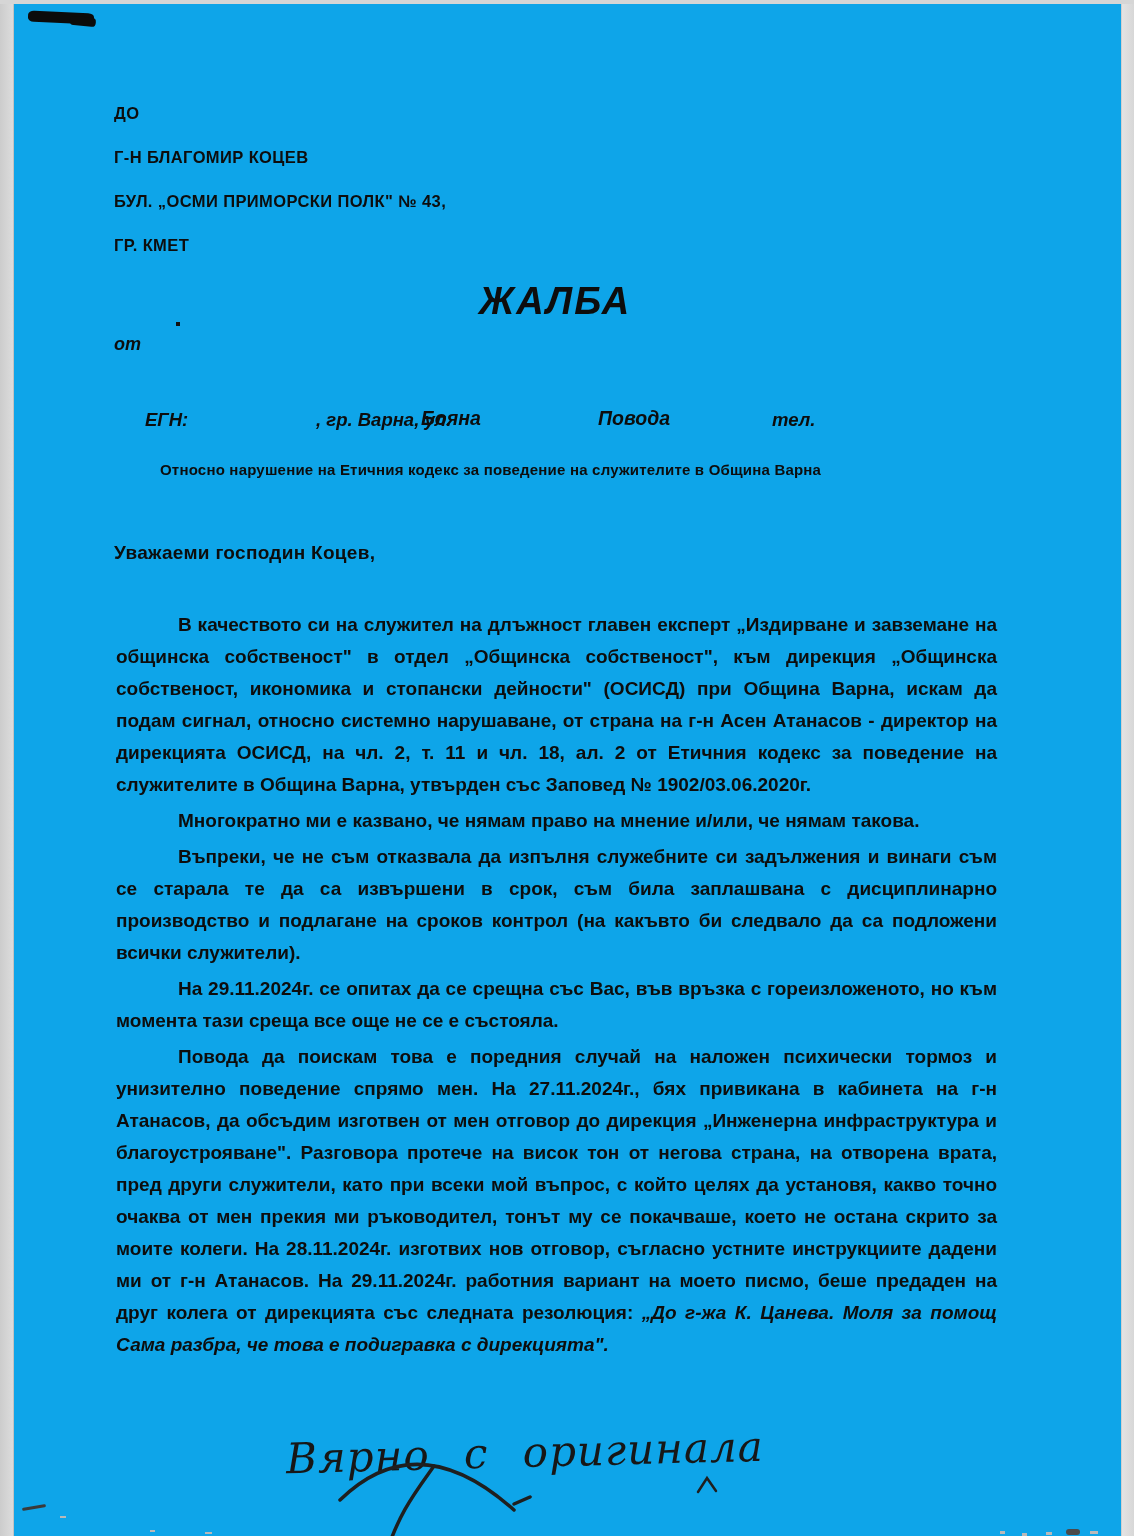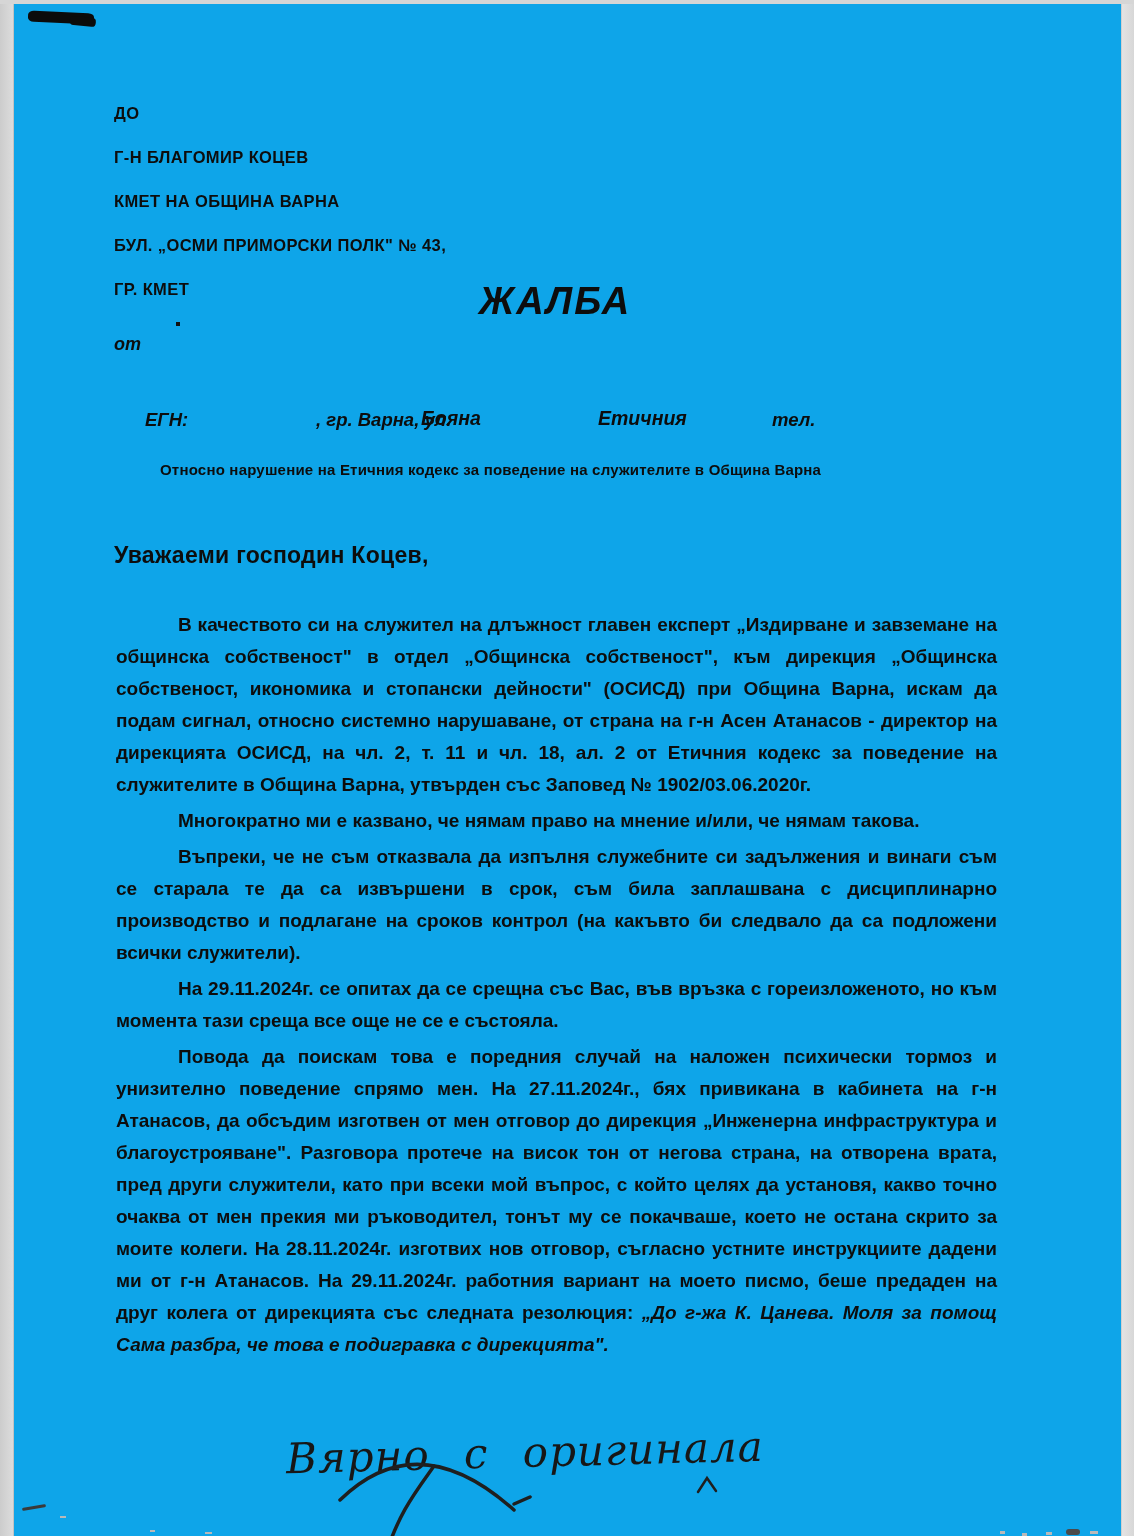--- a/index.html
+++ b/index.html
@@ -44,21 +44,21 @@
   .egn-row { position:absolute; left:0; top:409px; width:1010px; height:26px;
              font-size:18.5px; font-weight:bold; font-style:italic; }
   .egn-label    { position:absolute; left:145px; }
   .addr-frag    { position:absolute; left:316px; }
   .phone-label  { position:absolute; left:772px; }
 
   .subject { position:absolute; left:160px; top:461px; width:830px;
              font-size:15px; font-weight:bold; letter-spacing:0.2px; }
 
   .salutation { position:absolute; left:114px; top:542px;
-                font-size:23px; font-weight:bold; letter-spacing:0.3px; }
+                font-size:19px; font-weight:bold; letter-spacing:0.3px; }
 
   .body-text { position:absolute; left:116px; top:609px; width:881px;
                font-size:19px; line-height:32px; font-weight:bold; text-align:justify; }
   .body-text p { margin:0 0 4px 0; text-indent:62px; }
   .body-text em { font-style:italic; }
 
   .handwriting { position:absolute; left:286px; top:1428px;
                  font-family:"DejaVu Serif", serif; font-style:italic; font-weight:normal;
                  font-size:42px; color:#171717; letter-spacing:1px; word-spacing:20px;
                  transform:rotate(-1.5deg); }
@@ -83,33 +83,32 @@
 
   <div class="edge-left"></div>
   <div class="edge-right"></div>
   <div class="edge-top"></div>
 
   <div class="smudge"></div>
 
   <div class="recipient">
     <span>ДО</span>
     <span>Г-Н БЛАГОМИР КОЦЕВ</span>
-    <span>КМЕТ НА ОБЩИНА ВАРНА</span>
     <span>БУЛ. „ОСМИ ПРИМОРСКИ ПОЛК" № 43,</span>
     <span>ГР. КМЕТ</span>
   </div>
 
   <div class="title">ЖАЛБА</div>
   <div class="title-dot"></div>
 
   <div class="from-label">от</div>
 
   <div class="names-row">
     <span class="name-first">Бояна</span>
-    <span class="name-last">Етичния</span>
+    <span class="name-last">Повода</span>
   </div>
 
   <div class="egn-row">
     <span class="egn-label">ЕГН:</span>
     <span class="addr-frag">, гр. Варна, ул.</span>
     <span class="phone-label">тел.</span>
   </div>
 
   <div class="subject">Относно нарушение на Етичния кодекс за поведение на служителите в Община Варна</div>
 

